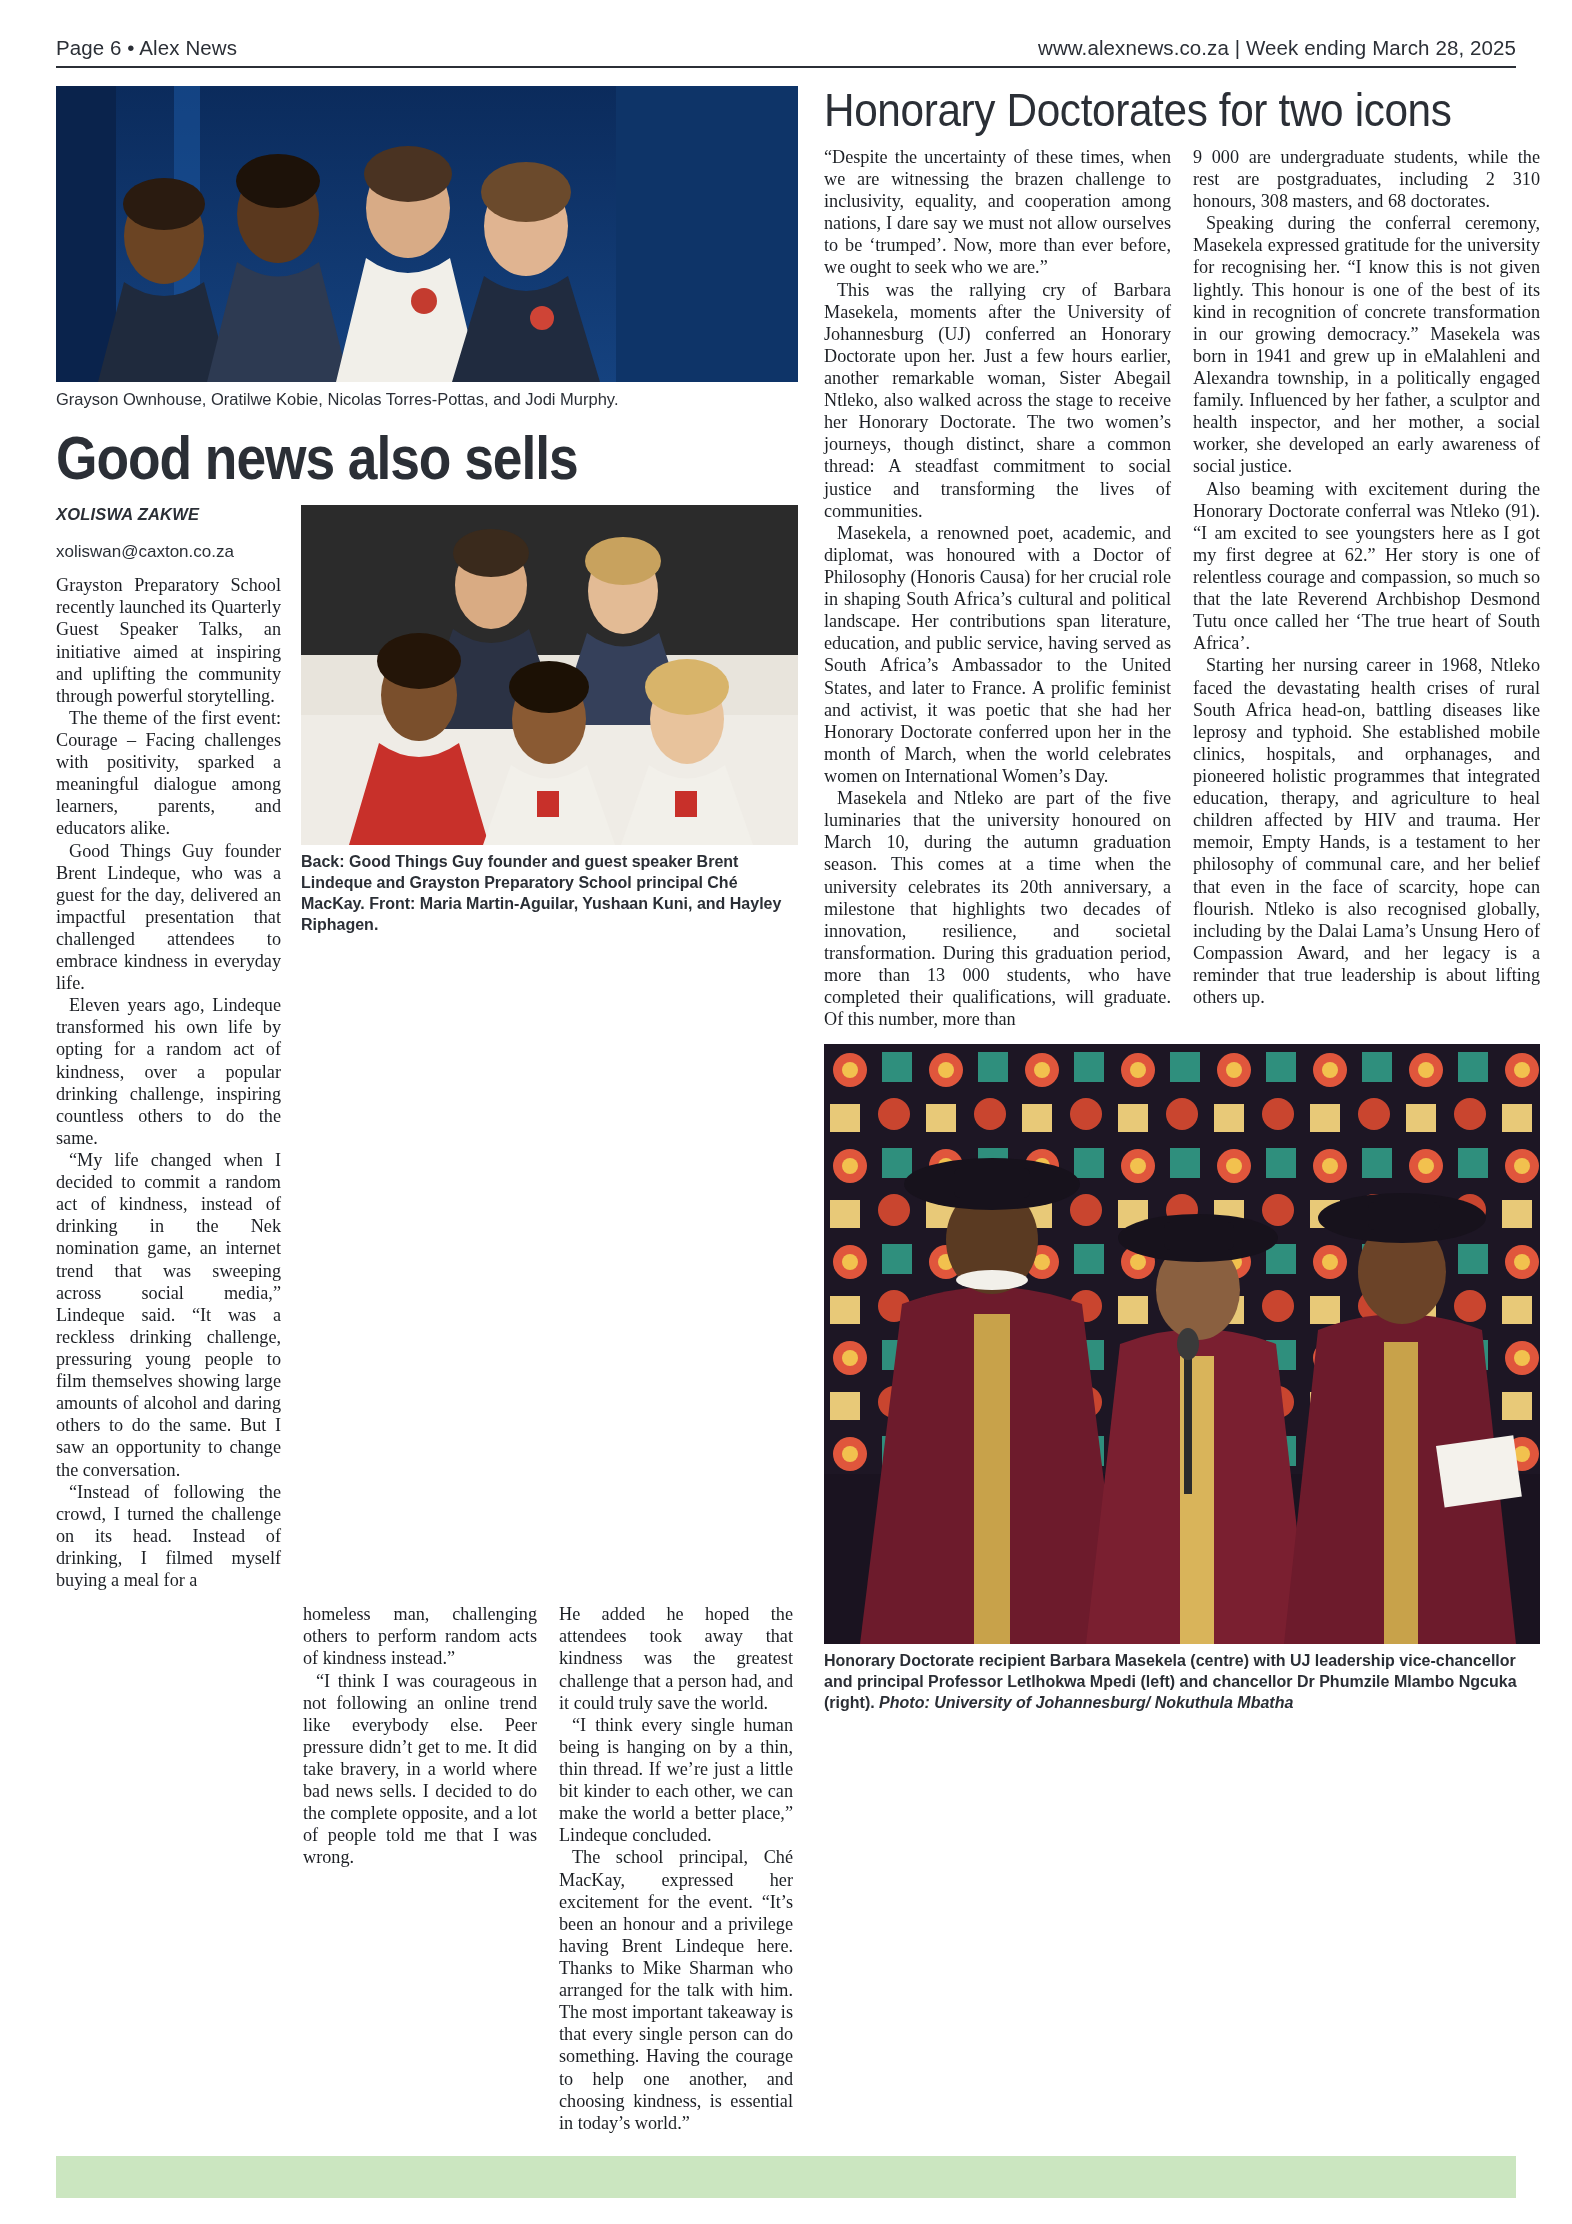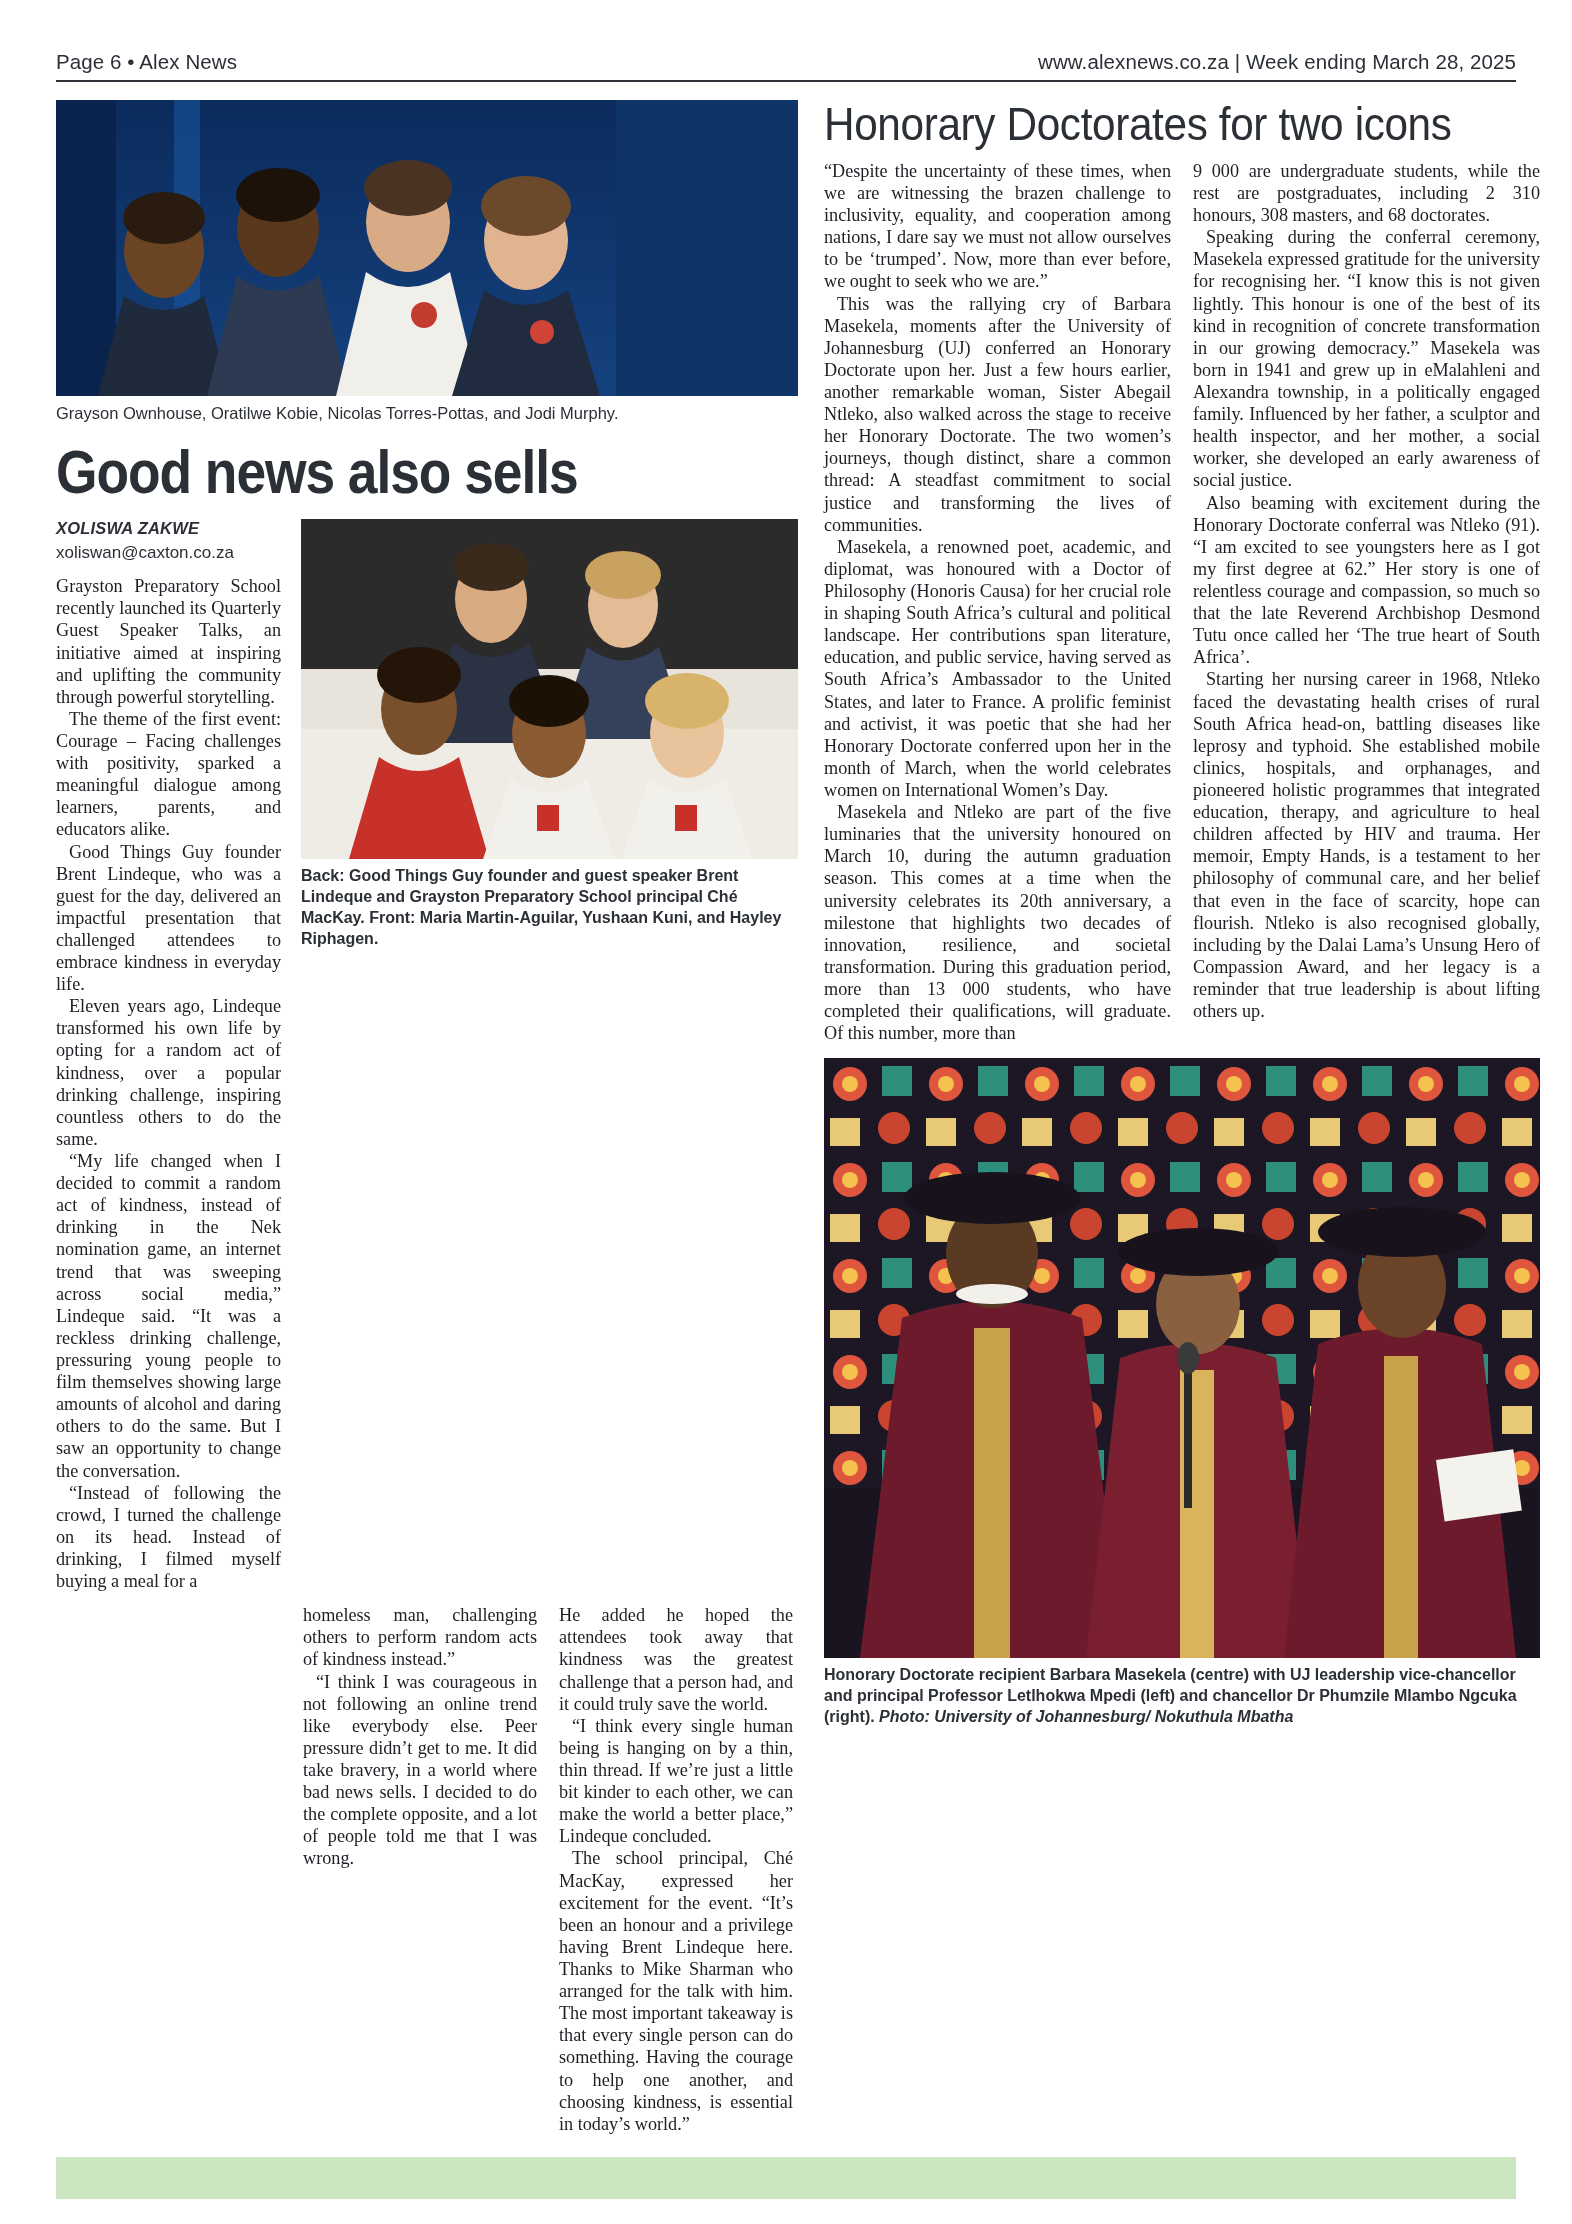--- a/index.html
+++ b/index.html
@@ -5,21 +5,21 @@
   html,body{margin:0;padding:0;}
   body{
     width:1572px;height:2224px;background:#ffffff;
     font-family:"Liberation Serif",serif;color:#1c1f24;
     -webkit-font-smoothing:antialiased;
   }
   .page{position:relative;width:1572px;height:2224px;box-sizing:border-box;padding:0 56px;}
 
   
   .masthead{display:flex;justify-content:space-between;align-items:flex-end;
-    padding-top:50px;padding-bottom:6px;border-bottom:2px solid #2b2f36;}
+    padding-top:36px;padding-bottom:6px;border-bottom:2px solid #2b2f36;}
   .masthead span{font-family:"Liberation Sans",sans-serif;font-size:20.5px;color:#2b2f36;letter-spacing:.1px;}
 
   
   .top-zone{display:flex;gap:26px;margin-top:18px;}
   .left-col{width:742px;}
   .right-col{width:716px;}
 
   
   .photo{width:100%;display:block;border:0;}
   .photo-kids{height:296px;background:
@@ -42,21 +42,21 @@
   }
   .headline-right{
     font-family:"Liberation Sans Narrow","Liberation Sans",sans-serif;
     font-weight:400;font-size:47px;line-height:1.02;letter-spacing:-.4px;color:#2b2f36;
     margin:0 0 12px 0;transform:scaleX(.9);transform-origin:left center;
   }
 
   
   .byline-name{font-family:"Liberation Sans",sans-serif;font-weight:700;font-style:italic;
     font-size:16.5px;letter-spacing:.2px;color:#2b2f36;}
-  .byline-mail{font-family:"Liberation Sans",sans-serif;font-size:17px;color:#2b2f36;margin-top:5px;}
+  .byline-mail{font-family:"Liberation Sans",sans-serif;font-size:17px;color:#2b2f36;margin-top:18px;}
 
   
   .body p{margin:0;font-size:18.2px;line-height:1.215;text-align:justify;
     text-indent:13px;hyphens:auto;}
   .body p.first{text-indent:0;}
 
   
   .la-row1{display:flex;gap:20px;}
   .la-text1{width:225px;}
   .la-right{width:497px;}

